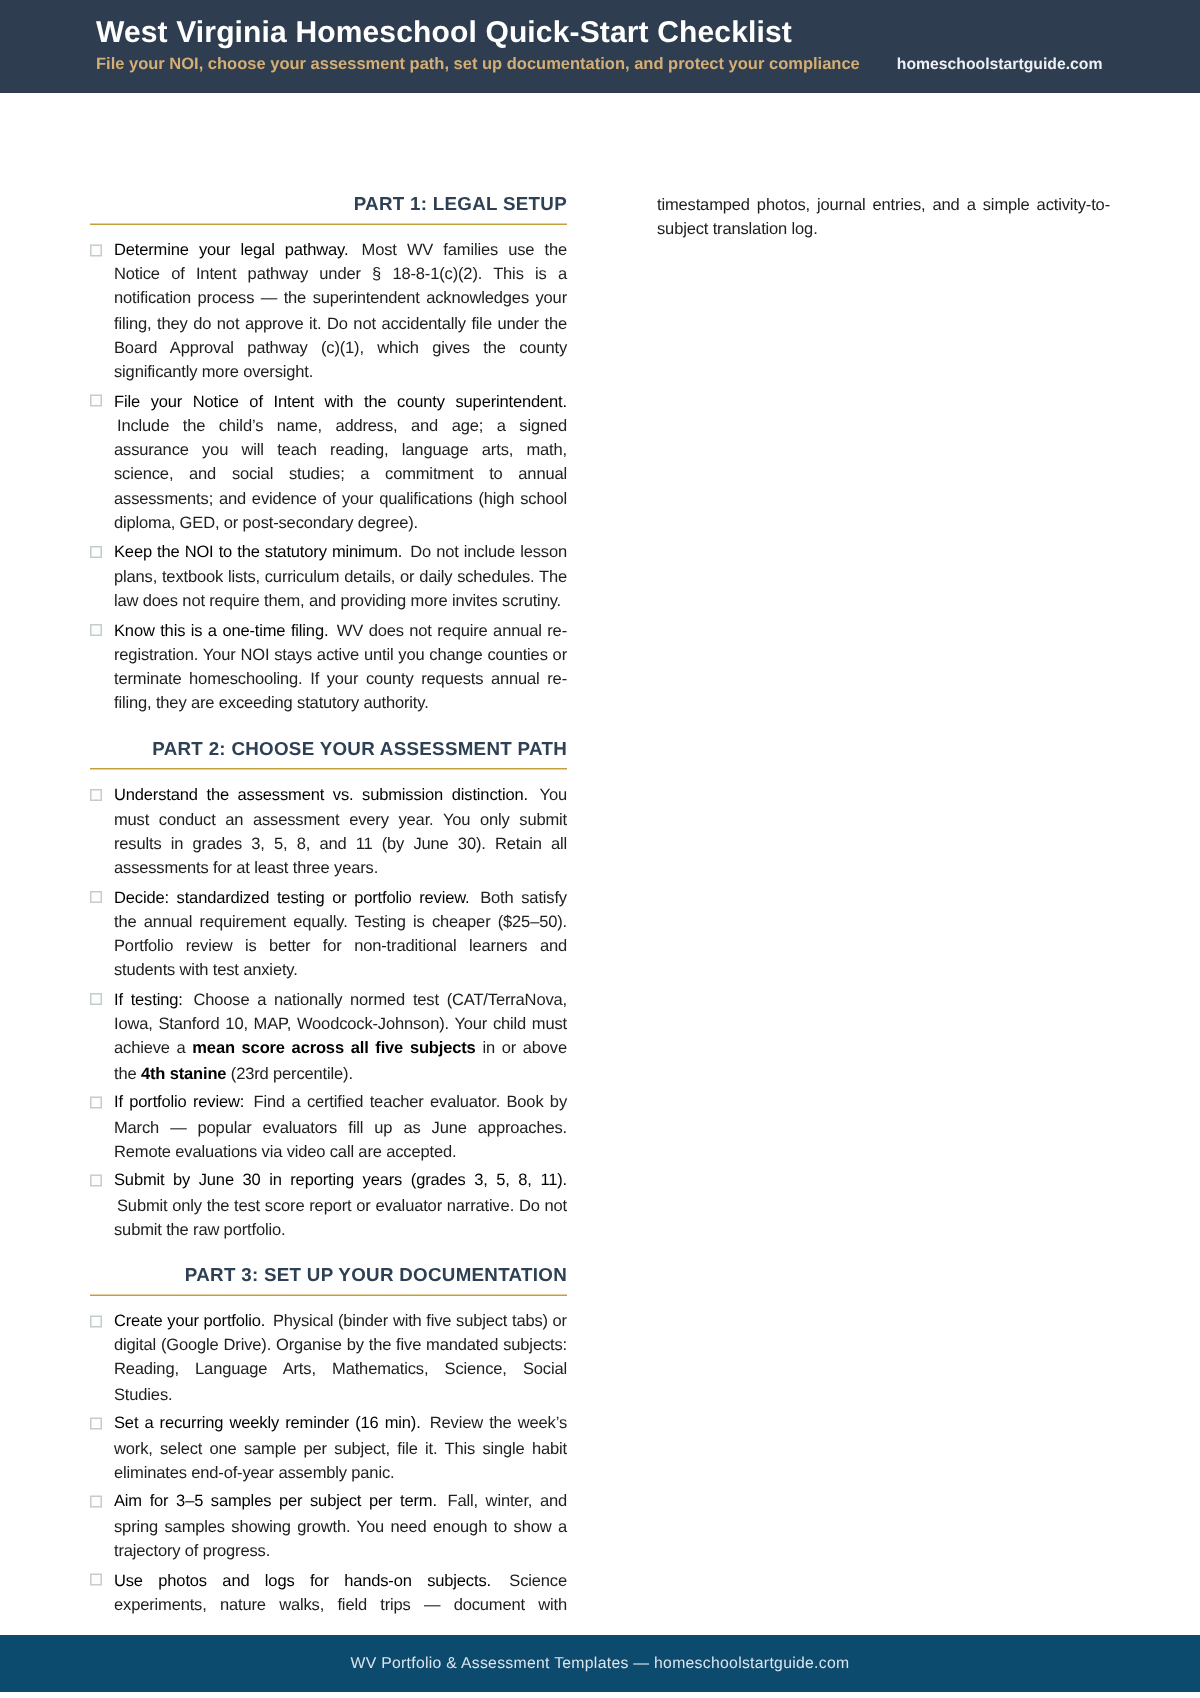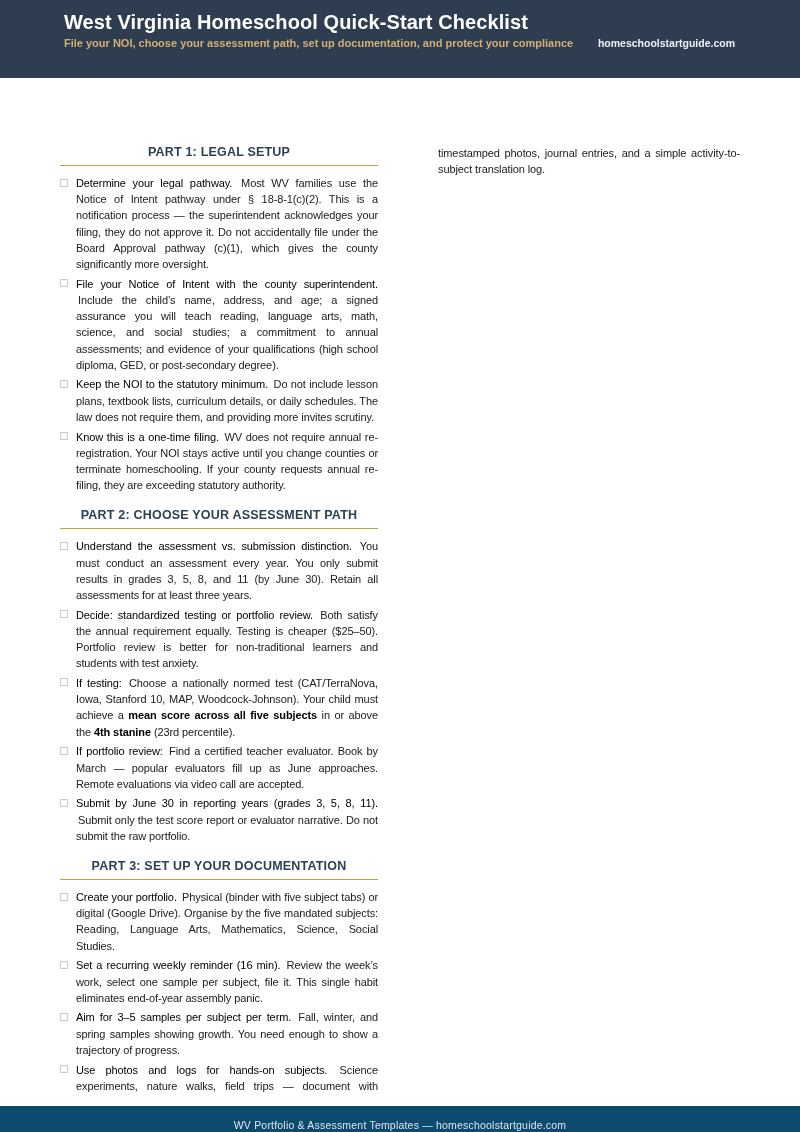--- a/index.html
+++ b/index.html
@@ -5,21 +5,21 @@
   * { box-sizing: border-box; }
   html, body { margin: 0; padding: 0; }
   body {
     width: 800px; height: 1132px; overflow: hidden;
     background: #ffffff;
     font-family: "Liberation Sans", sans-serif;
   }
   
   .header {
     background: #2e3d4f;
-    height: 78px;
+    height: 62px;
     padding: 11px 65px 0 64px;
   }
   .header h1 {
     margin: 0;
     font-size: 20px;
     line-height: 23px;
     color: #ffffff;
     font-weight: bold;
     letter-spacing: 0.1px;
   }
@@ -46,21 +46,21 @@
     color: #1d1d1d;
     text-align: justify;
   }
   .part h2 {
     font-size: 12.5px;
     line-height: 14px;
     color: #2e4053;
     margin: 15px 0 0;
     letter-spacing: 0.2px;
     break-after: avoid;
-    text-align: center;
+    text-align: right;
   }
   .part:first-child h2 { margin-top: 0; }
   .rule {
     border: 0;
     border-top: 1.5px solid #c59f3d;
     margin: 6px 0 9px;
     break-after: avoid;
   }
   .item {
     position: relative;

